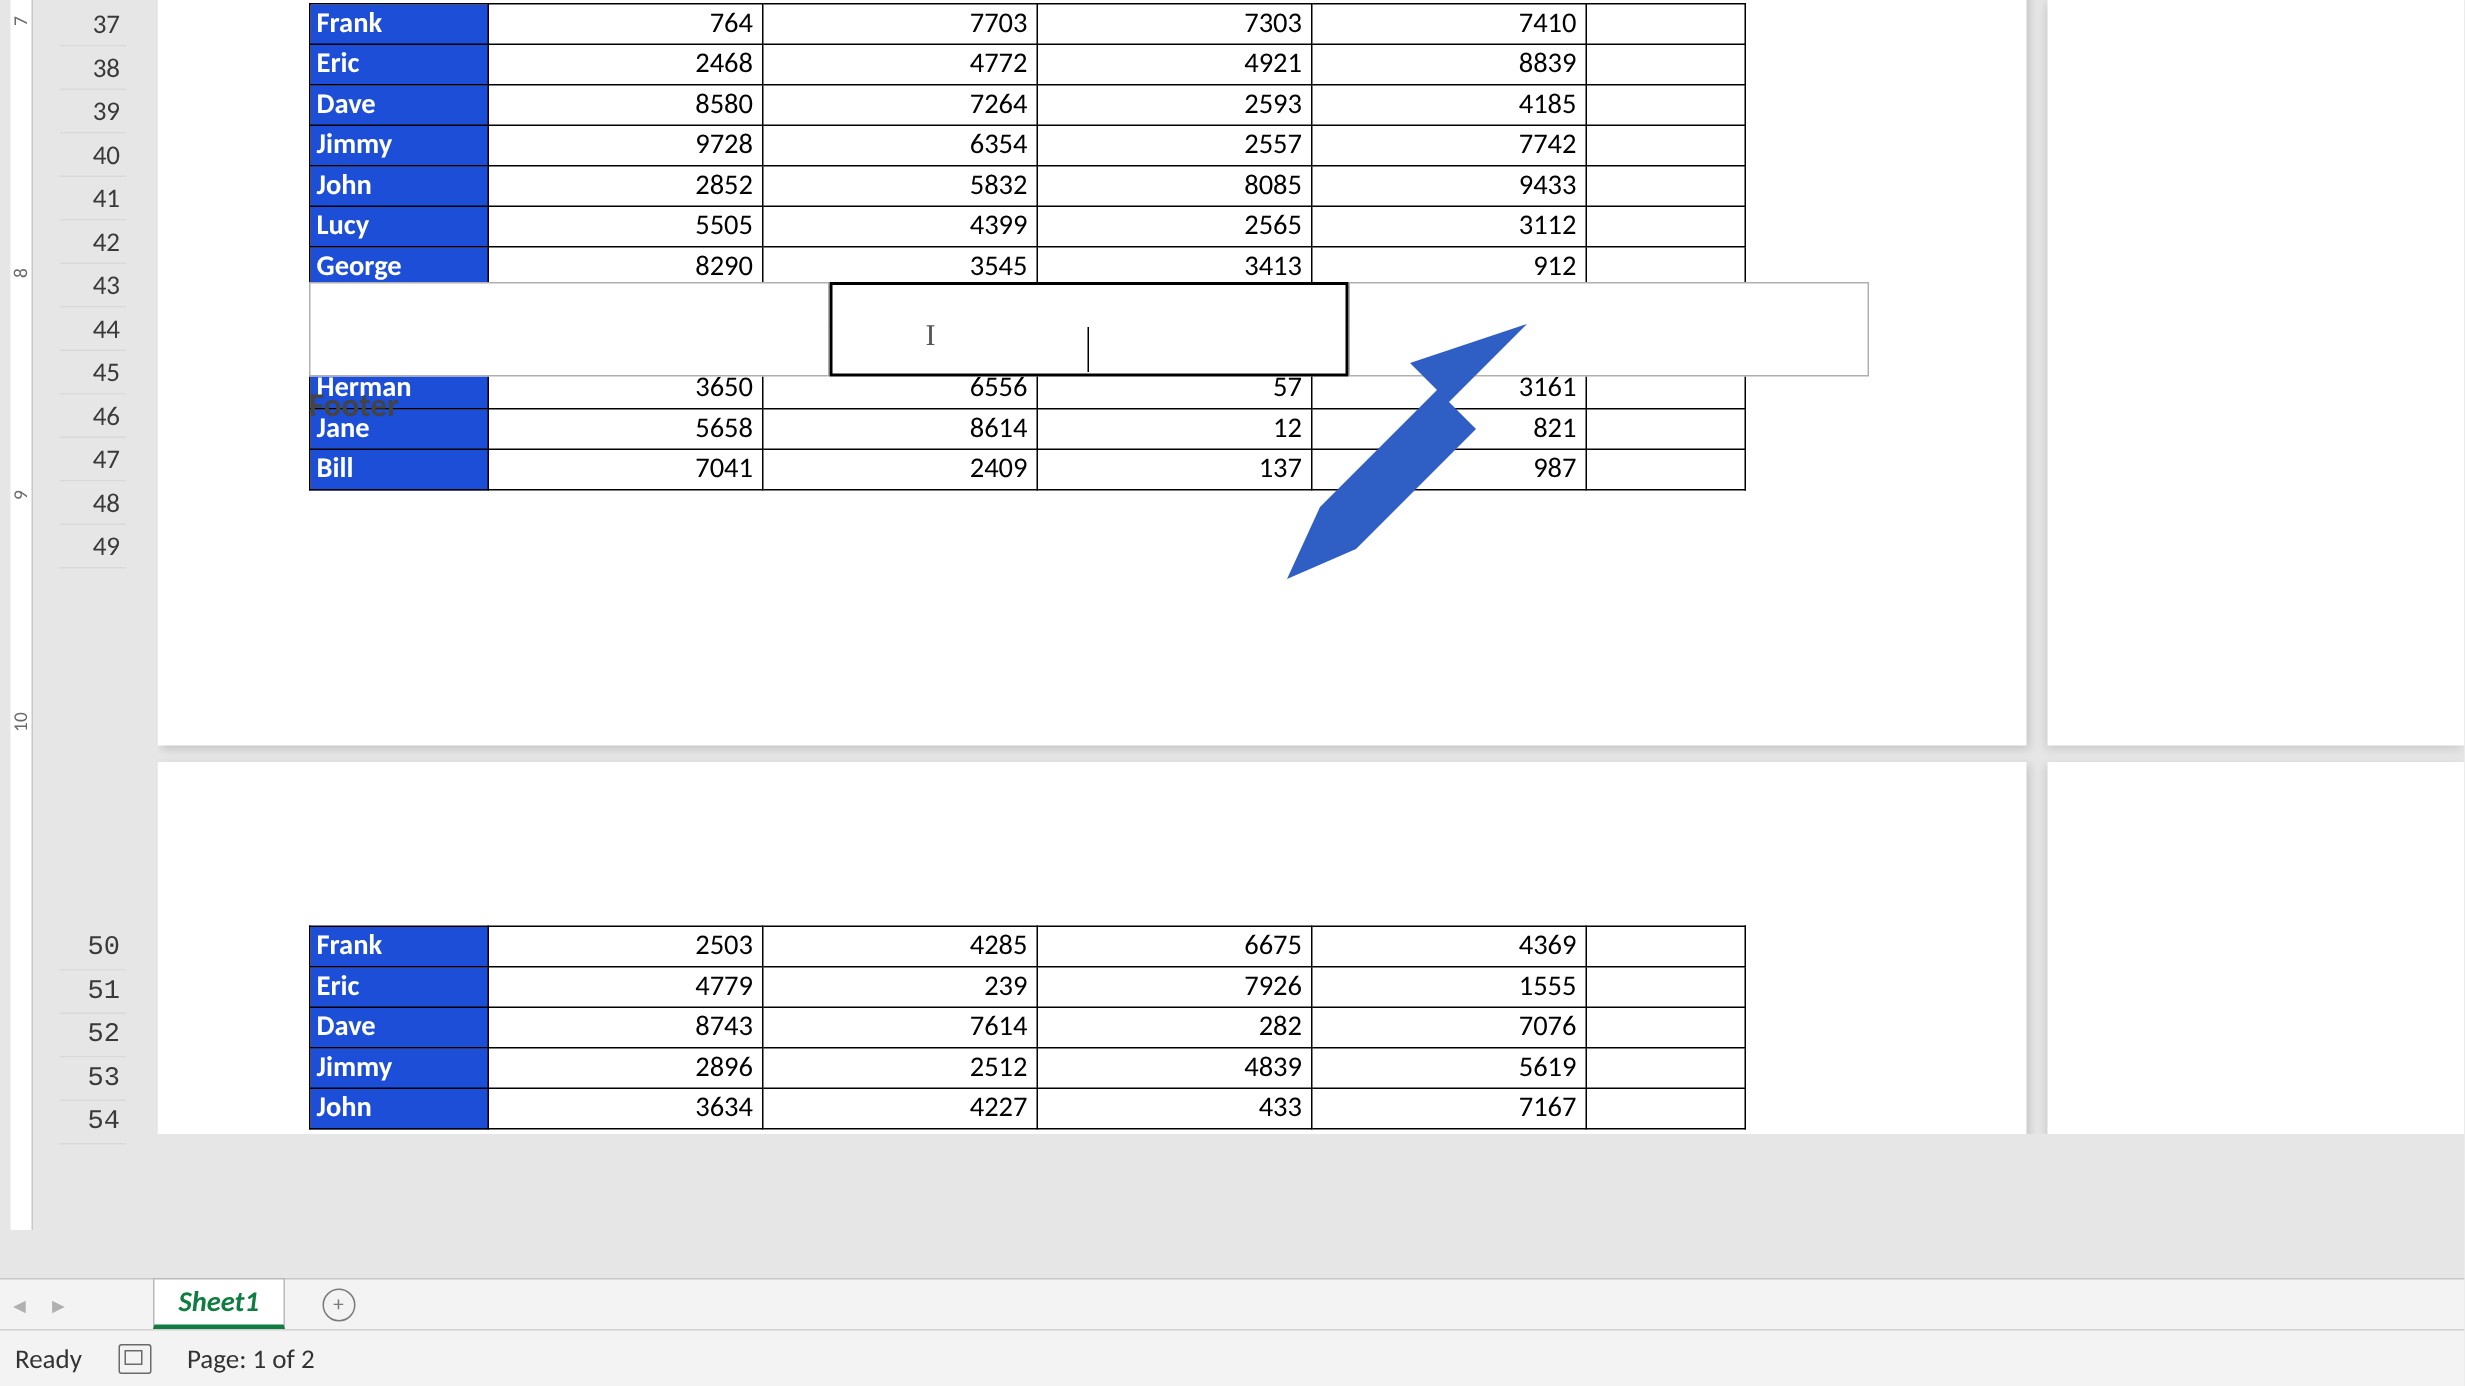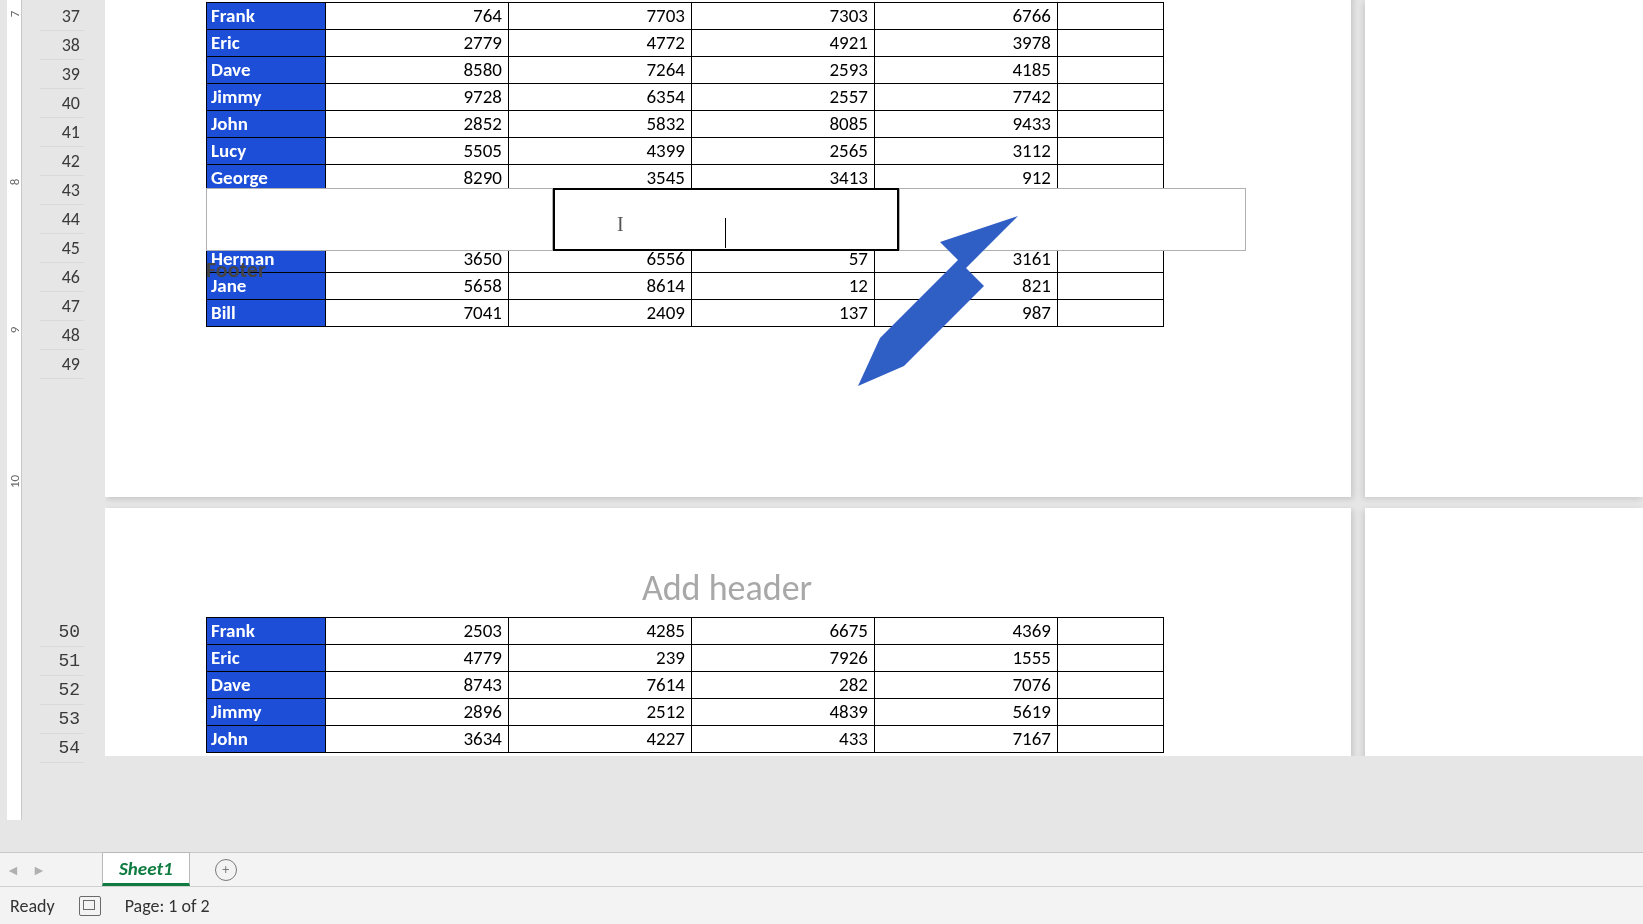--- a/index.html
+++ b/index.html
@@ -335,29 +335,29 @@
             <col style="width:180px">
             <col style="width:180px">
             <col style="width:104px">
           </colgroup>
         <tbody id="tbody-top">
             <tr>
               <td class="name">Frank</td>
               <td class="num">764</td>
               <td class="num">7703</td>
               <td class="num">7303</td>
-              <td class="num">6766</td>
+              <td class="num">7410</td>
               <td class="trail"></td>
             </tr>
             <tr>
               <td class="name">Eric</td>
-              <td class="num">2779</td>
+              <td class="num">2468</td>
               <td class="num">4772</td>
               <td class="num">4921</td>
-              <td class="num">3978</td>
+              <td class="num">8839</td>
               <td class="trail"></td>
             </tr>
             <tr>
               <td class="name">Dave</td>
               <td class="num">8580</td>
               <td class="num">7264</td>
               <td class="num">2593</td>
               <td class="num">4185</td>
               <td class="trail"></td>
             </tr>
@@ -440,21 +440,20 @@
         <div class="section sec-left"></div>
         <div class="section sec-mid"></div>
         <div class="section sec-right"></div>
         <span class="ibeam">I</span>
         <div class="caret"></div>
       </div>
       <div class="footer-label">Footer</div>
     </div>
 
     <div class="page page2">
-      <div class="add-header">Add header</div>
       <table class="data">
         <colgroup>
             <col style="width:118px">
             <col style="width:180px">
             <col style="width:180px">
             <col style="width:180px">
             <col style="width:180px">
             <col style="width:104px">
           </colgroup>
         <tbody id="tbody-bottom">

